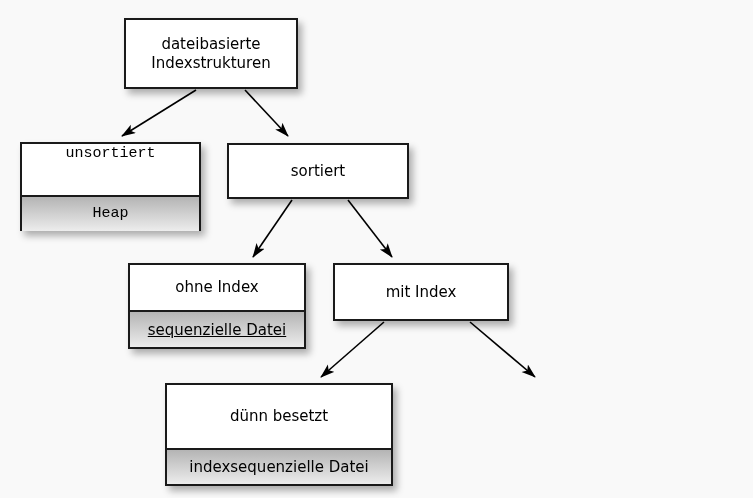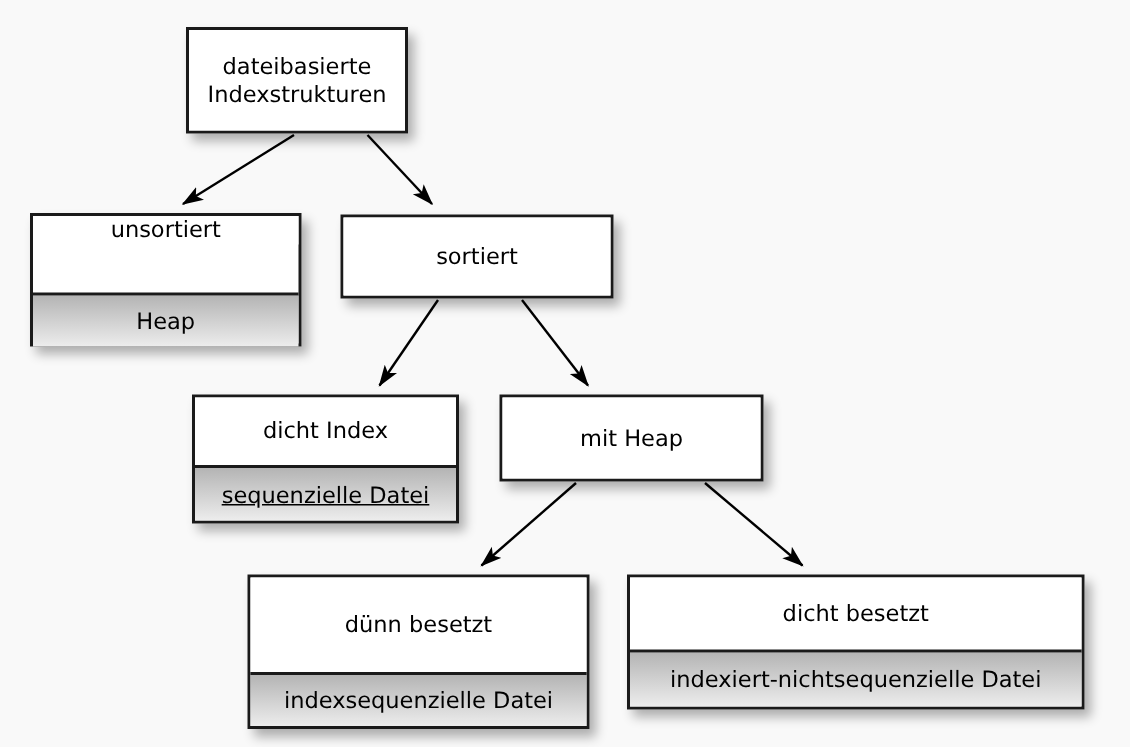--- a/index.html
+++ b/index.html
@@ -57,22 +57,22 @@
     justify-content: center;
     border-top: 2px solid #1a1a1a;
     background: linear-gradient(to bottom, #b4b4b4 0%, #c8c8c8 35%, #e4e4e4 85%, #ededed 100%);
     color: #000000;
     font-size: 15px;
     line-height: 18px;
     text-align: center;
     padding: 0 8px;
     white-space: nowrap;
   }
-  .n-root   { left: 124px; top: 18px;  width: 148px; height: 71px; }
-  .n-unsort { left: 20px;  top: 142px; width: 181px; height: 89px; }
+  .n-root   { left: 124px; top: 18px;  width: 174px; height: 71px; }
+  .n-unsort { left: 20px;  top: 142px; width: 181px; height: 89px; font-family: Liberation Mono, monospace; }
   .n-sort   { left: 227px; top: 143px; width: 182px; height: 56px; }
   .n-noidx  { left: 128px; top: 263px; width: 178px; height: 86px; }
   .n-idx    { left: 333px; top: 263px; width: 176px; height: 58px; }
   .n-sparse { left: 165px; top: 383px; width: 228px; height: 103px; }
   .n-dense  { left: 418px; top: 383px; width: 305px; height: 90px; }
   .n-unsort .node-sub { height: 34px; margin-top: 32px; }
   .n-noidx  .node-sub { height: 35px; text-decoration: underline; }
   .n-sparse .node-sub { height: 34px; text-align: center; }
   .n-dense  .node-sub { height: 36px; }
 </style>
@@ -109,31 +109,27 @@
   <div class="node n-unsort">
     <div class="node-title">unsortiert</div>
     <div class="node-sub">Heap</div>
   </div>
 
   <div class="node n-sort">
     <div class="node-title">sortiert</div>
   </div>
 
   <div class="node n-noidx">
-    <div class="node-title">dicht Index</div>
+    <div class="node-title">ohne Index</div>
     <div class="node-sub">sequenzielle Datei</div>
   </div>
 
   <div class="node n-idx">
-    <div class="node-title">mit Heap</div>
+    <div class="node-title">mit Index</div>
   </div>
 
   <div class="node n-sparse">
     <div class="node-title">dünn besetzt</div>
     <div class="node-sub">indexsequenzielle Datei</div>
   </div>
 
-  <div class="node n-dense">
-    <div class="node-title">dicht besetzt</div>
-    <div class="node-sub">indexiert-nichtsequenzielle Datei</div>
-  </div>
 
 </div>
 
 </body></html>

